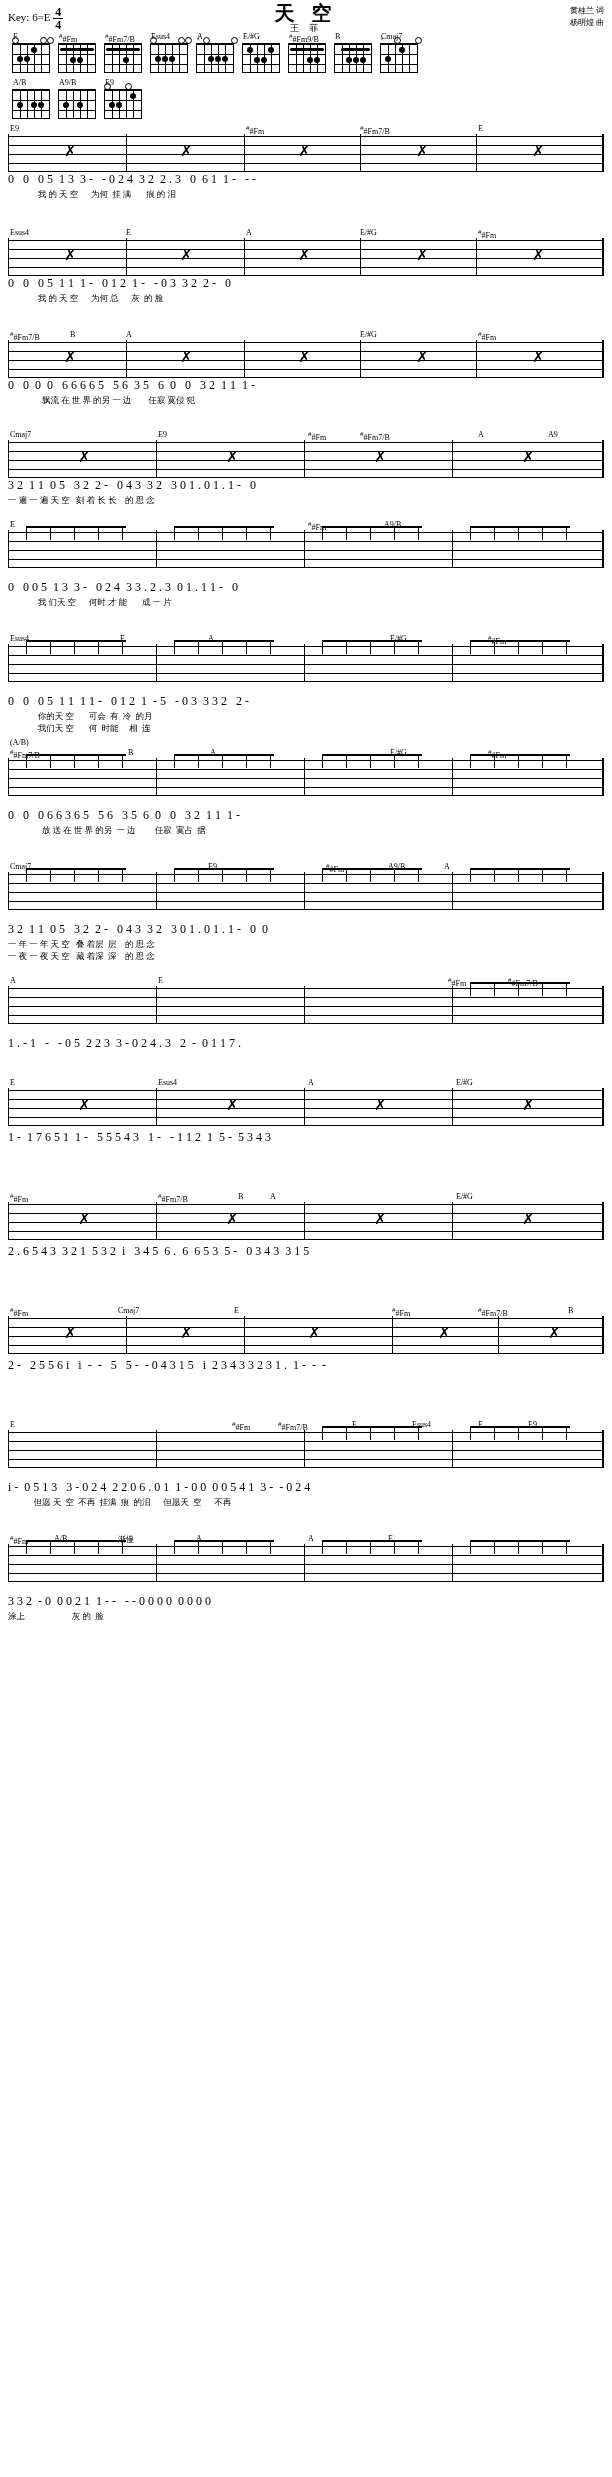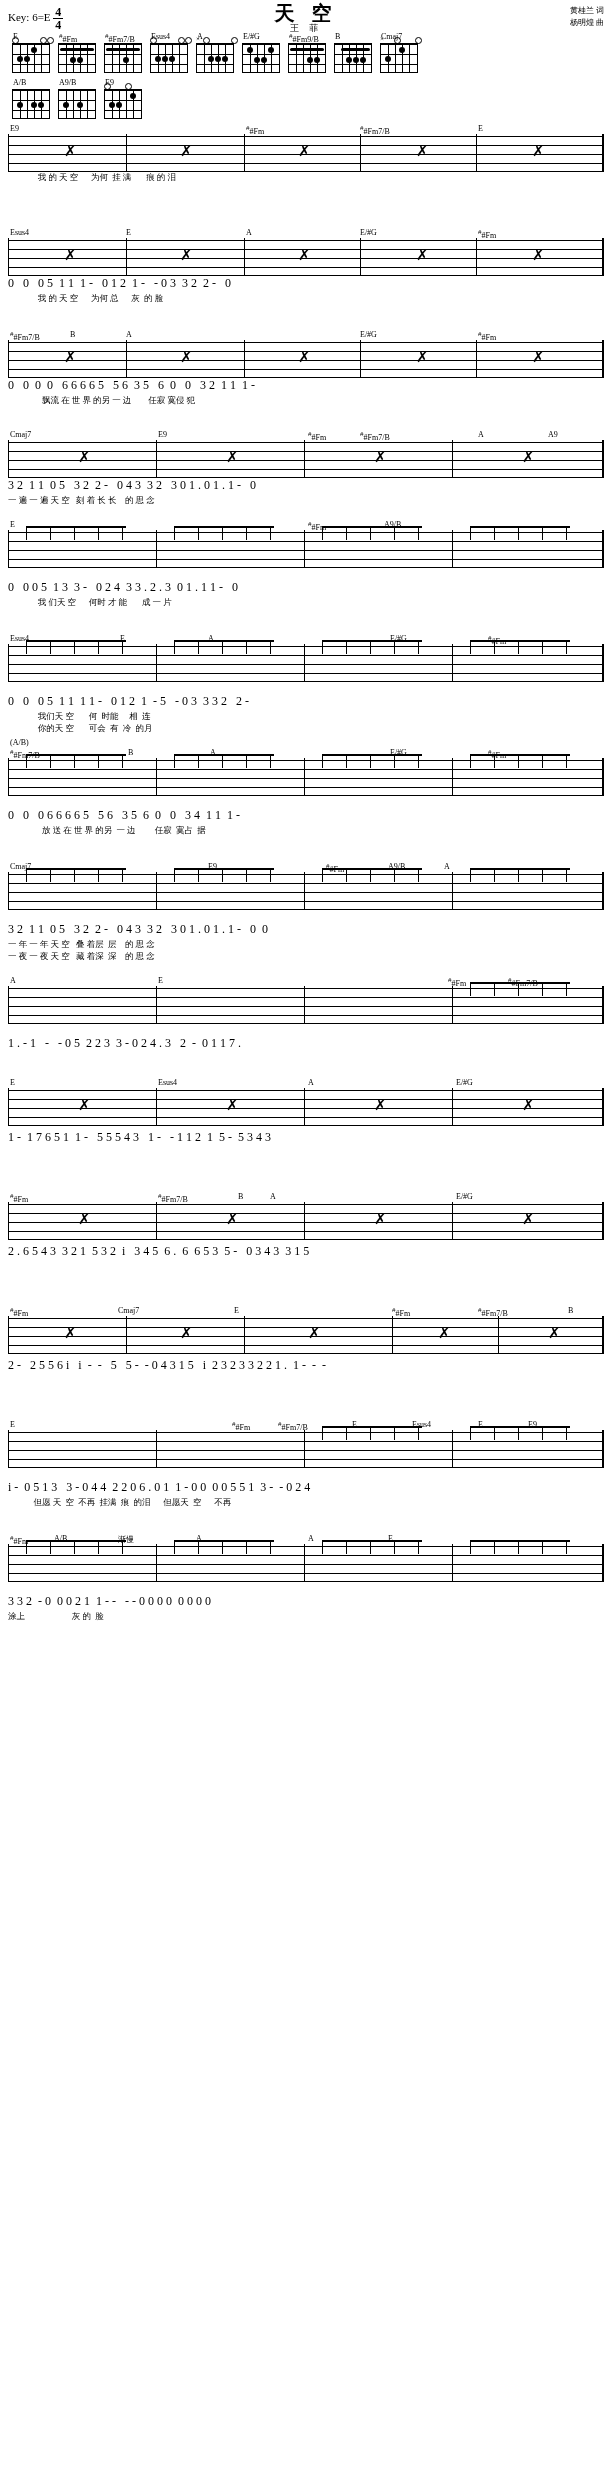--- a/index.html
+++ b/index.html
@@ -281,20 +281,21 @@
         <i class="bl" style="left:236px"></i>
         <i class="bl" style="left:352px"></i>
         <i class="bl" style="left:468px"></i>
         <i class="blthick" style="left:594px"></i>
       <span class="rep" style="left:56px;top:10px">✗</span>
       <span class="rep" style="left:172px;top:10px">✗</span>
       <span class="rep" style="left:290px;top:10px">✗</span>
       <span class="rep" style="left:408px;top:10px">✗</span>
       <span class="rep" style="left:524px;top:10px">✗</span>
     </div>
+    <div class="nums">0   0   0 5  1 3  3 -   - 0 2 4  3 2  2 . 3   0  6 1  1 -   - -</div>
     <div class="lyr">              我 的 天 空      为何  挂 满       痕 的 泪</div>
   </div>
 
   <div class="sys" style="top:228px;">
     <div class="chordlab" style="left:2px;top:0">Esus4</div>
     <div class="chordlab" style="left:118px;top:0">E</div>
     <div class="chordlab" style="left:238px;top:0">A</div>
     <div class="chordlab" style="left:352px;top:0">E/#G</div>
     <div class="chordlab" style="left:470px;top:0"><sup class="small">#</sup><span>#Fm</span></div>
     <div class="staff" style="margin-top:10px">
@@ -454,22 +455,22 @@
       <i class="stem" style="left:362px;top:-4px;height:14px"></i>
         <i class="stem" style="left:386px;top:-4px;height:14px"></i>
       <i class="stem" style="left:410px;top:-4px;height:14px"></i>
       <i class="stem" style="left:462px;top:-4px;height:14px"></i>
         <i class="stem" style="left:486px;top:-4px;height:14px"></i>
       <i class="stem" style="left:510px;top:-4px;height:14px"></i>
         <i class="stem" style="left:534px;top:-4px;height:14px"></i>
       <i class="stem" style="left:558px;top:-4px;height:14px"></i>
     </div>
     <div class="nums">0   0   0 5  1 1  1 1 -   0 1 2  1  - 5   - 0 3  3 3 2   2 -</div>
+    <div class="lyr">              你的天 空       可会  有  冷  的月</div>
     <div class="lyr">              我们天 空       何  时能     相  连</div>
-    <div class="lyr">              你的天 空       可会  有  冷  的月</div>
   </div>
 
   <div class="sys" style="top:748px;">
     <div class="chordlab" style="left:2px;top:-10px">(A/B)</div>
     <div class="chordlab" style="left:2px;top:0"><sup class="small">#</sup><span>#Fm7/B</span></div>
     <div class="chordlab" style="left:120px;top:0">B</div>
     <div class="chordlab" style="left:202px;top:0">A</div>
     <div class="chordlab" style="left:382px;top:0">E/#G</div>
     <div class="chordlab" style="left:480px;top:0"><sup class="small">#</sup><span>#Fm</span></div>
     <div class="staff" style="margin-top:10px;height:50px">
@@ -501,21 +502,21 @@
         <i class="stem" style="left:338px;top:-4px;height:14px"></i>
       <i class="stem" style="left:362px;top:-4px;height:14px"></i>
         <i class="stem" style="left:386px;top:-4px;height:14px"></i>
       <i class="stem" style="left:410px;top:-4px;height:14px"></i>
       <i class="stem" style="left:462px;top:-4px;height:14px"></i>
         <i class="stem" style="left:486px;top:-4px;height:14px"></i>
       <i class="stem" style="left:510px;top:-4px;height:14px"></i>
         <i class="stem" style="left:534px;top:-4px;height:14px"></i>
       <i class="stem" style="left:558px;top:-4px;height:14px"></i>
     </div>
-    <div class="nums">0   0   0 6 6 6 6 5   5 6   3 5  6  0   0   3 4  1 1  1 -</div>
+    <div class="nums">0   0   0 6 6 3 6 5   5 6   3 5  6  0   0   3 2  1 1  1 -</div>
     <div class="lyr">                放 送 在 世 界 的另  一 边         任寂  寞占  据</div>
   </div>
 
   <div class="sys" style="top:862px;">
     <div class="chordlab" style="left:2px;top:0">Cmaj7</div>
     <div class="chordlab" style="left:200px;top:0">E9</div>
     <div class="chordlab" style="left:318px;top:0"><sup class="small">#</sup><span>#Fm</span></div>
     <div class="chordlab" style="left:380px;top:0">A9/B</div>
     <div class="chordlab" style="left:436px;top:0">A</div>
     <div class="staff" style="margin-top:10px;height:50px">
@@ -652,21 +653,21 @@
         <i class="bl" style="left:236px"></i>
         <i class="bl" style="left:384px"></i>
         <i class="bl" style="left:490px"></i>
         <i class="blthick" style="left:594px"></i>
       <span class="rep" style="left:56px;top:10px">✗</span>
       <span class="rep" style="left:172px;top:10px">✗</span>
       <span class="rep" style="left:300px;top:10px">✗</span>
       <span class="rep" style="left:430px;top:10px">✗</span>
       <span class="rep" style="left:540px;top:10px">✗</span>
     </div>
-    <div class="nums">2 -   2 5 5 6 i   i  -  -   5   5 -  - 0 4 3 1 5   i  2 3 2 3 3 2 2 1 .  1 -  -  -</div>
+    <div class="nums">2 -   2 5 5 6 i   i  -  -   5   5 -  - 0 4 3 1 5   i  2 3 4 3 3 2 3 1 .  1 -  -  -</div>
   </div>
 
   <div class="sys" style="top:1420px;">
     <div class="chordlab" style="left:2px;top:0">E</div>
     <div class="chordlab" style="left:224px;top:0"><sup class="small">#</sup><span>#Fm</span></div>
     <div class="chordlab" style="left:270px;top:0"><sup class="small">#</sup><span>#Fm7/B</span></div>
     <div class="chordlab" style="left:344px;top:0">E</div>
     <div class="chordlab" style="left:404px;top:0">Esus4</div>
     <div class="chordlab" style="left:470px;top:0">E</div>
     <div class="chordlab" style="left:520px;top:0">E9</div>
@@ -687,21 +688,21 @@
         <i class="stem" style="left:338px;top:-4px;height:14px"></i>
       <i class="stem" style="left:362px;top:-4px;height:14px"></i>
         <i class="stem" style="left:386px;top:-4px;height:14px"></i>
       <i class="stem" style="left:410px;top:-4px;height:14px"></i>
       <i class="stem" style="left:462px;top:-4px;height:14px"></i>
         <i class="stem" style="left:486px;top:-4px;height:14px"></i>
       <i class="stem" style="left:510px;top:-4px;height:14px"></i>
         <i class="stem" style="left:534px;top:-4px;height:14px"></i>
       <i class="stem" style="left:558px;top:-4px;height:14px"></i>
     </div>
-    <div class="nums">i -  0 5 1 3   3 - 0 4 4  2 2 0 6 . 0 1  1 - 0 0  0 0 5 5 1  3 -  - 0 2 4</div>
+    <div class="nums">i -  0 5 1 3   3 - 0 2 4  2 2 0 6 . 0 1  1 - 0 0  0 0 5 4 1  3 -  - 0 2 4</div>
     <div class="lyr">            但愿 天  空  不再  挂满  痕  的泪      但愿天  空      不再</div>
   </div>
 
   <div class="sys" style="top:1534px;">
     <div class="chordlab" style="left:2px;top:0"><sup class="small">#</sup><span>#Fm</span></div>
     <div class="chordlab" style="left:46px;top:0">A/B</div>
     <div class="chordlab" style="left:110px;top:0">渐慢</div>
     <div class="chordlab" style="left:188px;top:0">A</div>
     <div class="chordlab" style="left:300px;top:0">A</div>
     <div class="chordlab" style="left:380px;top:0">E</div>

